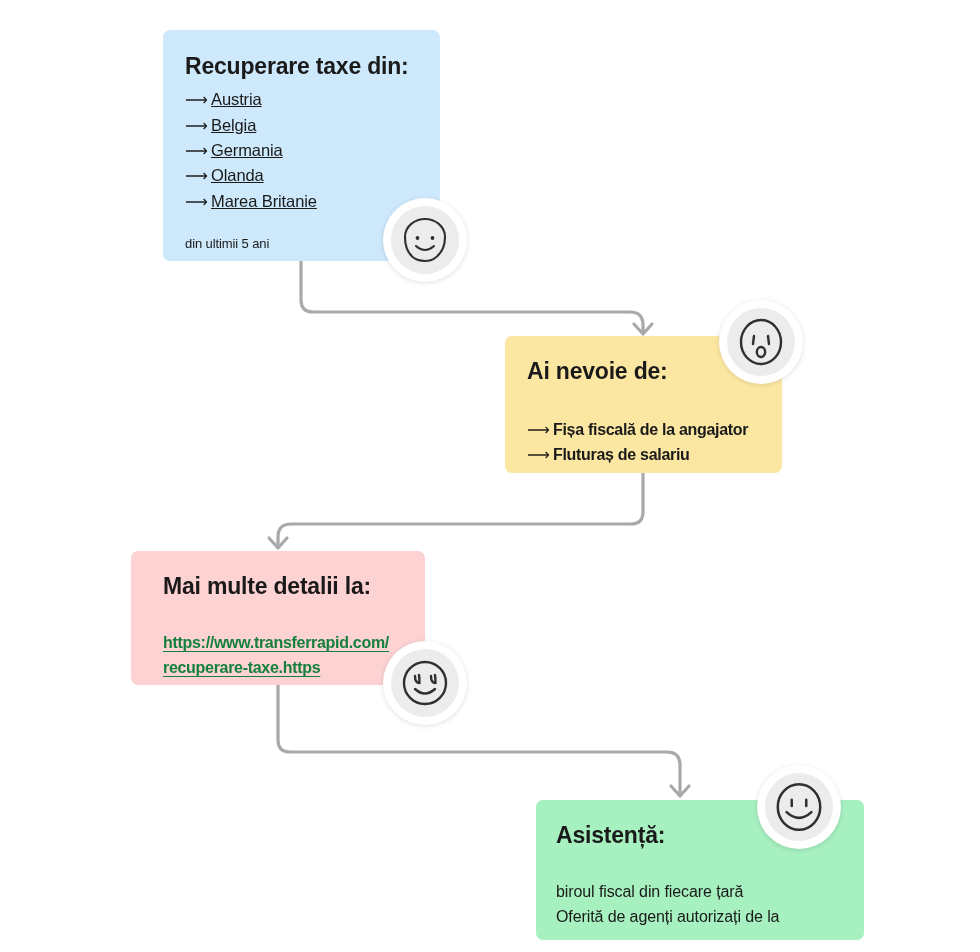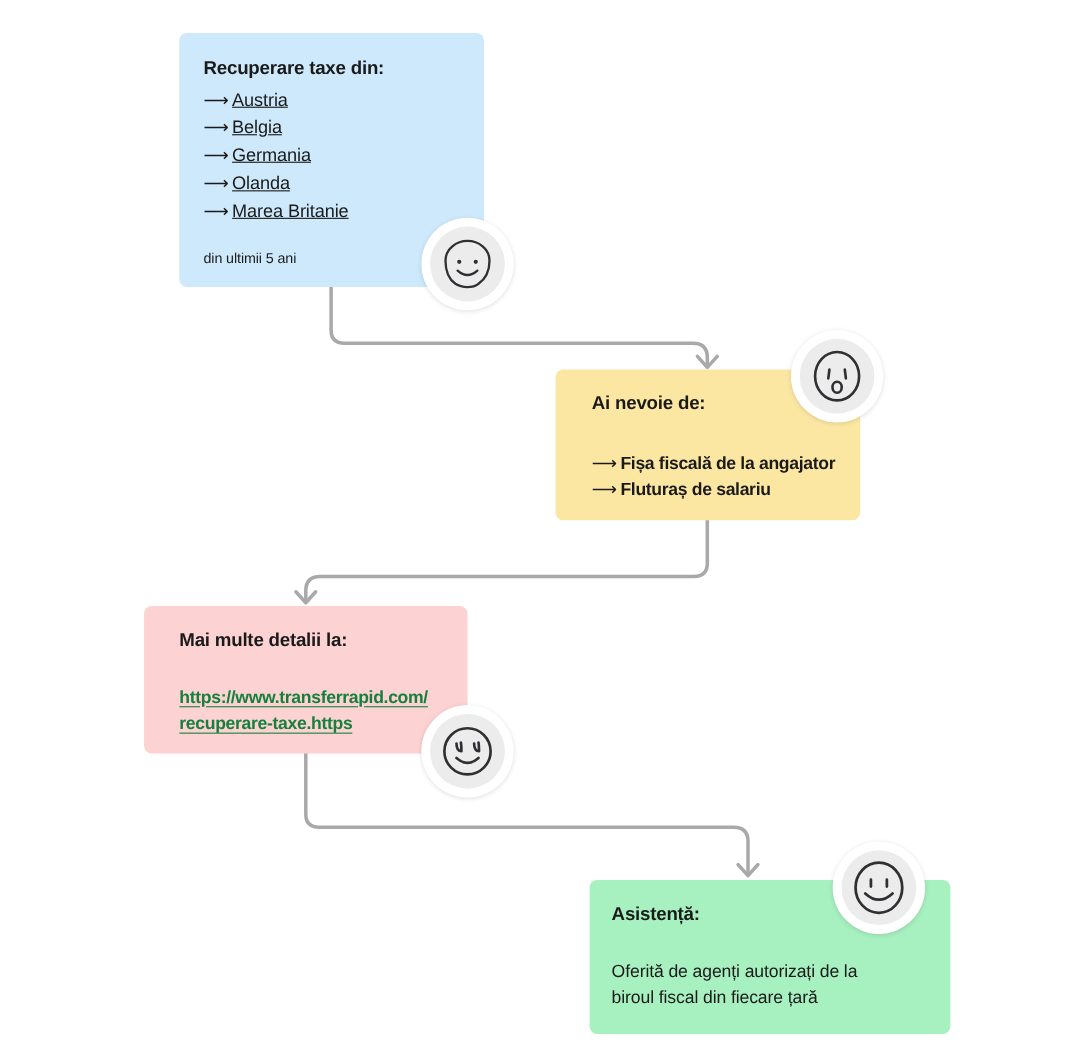--- a/index.html
+++ b/index.html
@@ -38,21 +38,21 @@
   #card-countries {
     left: 163px;
     top: 30px;
     width: 277px;
     height: 231px;
     background: #cde9fb;
     padding: 20px 22px 0 22px;
   }
   .card-title {
     font-weight: bold;
-    font-size: 17px;
+    font-size: 23px;
     letter-spacing: -0.2px;
     margin: 0 0 4px 0;
     line-height: 1.45;
   }
   .country-list {
     list-style: none;
     margin: 0;
     padding: 0;
     text-decoration: underline;
   }
@@ -72,21 +72,21 @@
     margin-top: 22px;
     letter-spacing: -0.1px;
   }
   
   #card-documents {
     left: 505px;
     top: 336px;
     width: 277px;
     height: 137px;
     background: #fce7a2;
-    padding: 19px 22px 0 33px;
+    padding: 19px 22px 0 22px;
   }
   .doc-list {
     list-style: none;
     margin: 0;
     padding: 0;
   }
   .doc-list li {
     font-size: 16px;
     font-weight: bold;
     line-height: 1.55;
@@ -204,22 +204,22 @@
     <div class="spacer-24"></div>
     <div>
       <span class="link">https://www.transferrapid.com/</span><br>
       <span class="link">recuperare-taxe.https</span>
     </div>
   </div>
 
   <div class="card" id="card-support">
     <div class="card-title">Asistență:</div>
     <div class="spacer-24"></div>
+    <p class="body-text">biroul fiscal din fiecare țară</p>
     <p class="body-text">Oferită de agenți autorizați de la</p>
-    <p class="body-text">biroul fiscal din fiecare țară</p>
   </div>
 
   <div class="avatar" id="avatar-1">
     <div class="inner">
       <svg width="56" height="56" viewBox="0 0 56 56">
         <g fill="none" stroke="#2f3033" stroke-width="2.1" stroke-linecap="round" stroke-linejoin="round">
           <path d="M28 7 C38 7 48 14 48 25 C48 33 45 41 38 46 C33 50 23 50 17 46 C10 41 8 33 8 25 C8 14 18 7 28 7 Z"></path>
           <circle cx="20.5" cy="26" r="1.9" fill="#2f3033" stroke="none"></circle>
           <circle cx="35.5" cy="26" r="1.9" fill="#2f3033" stroke="none"></circle>
           <path d="M19 34 Q28 42 37 34"></path>

